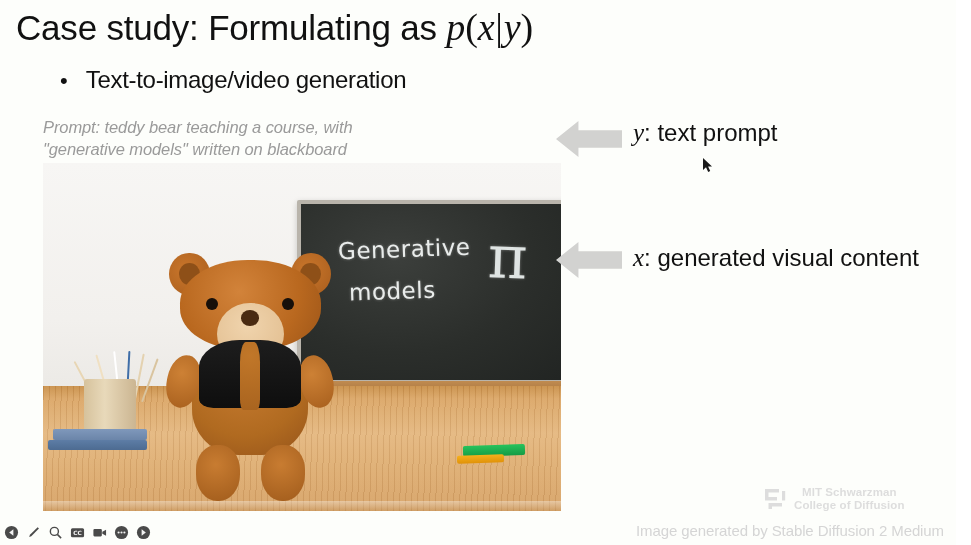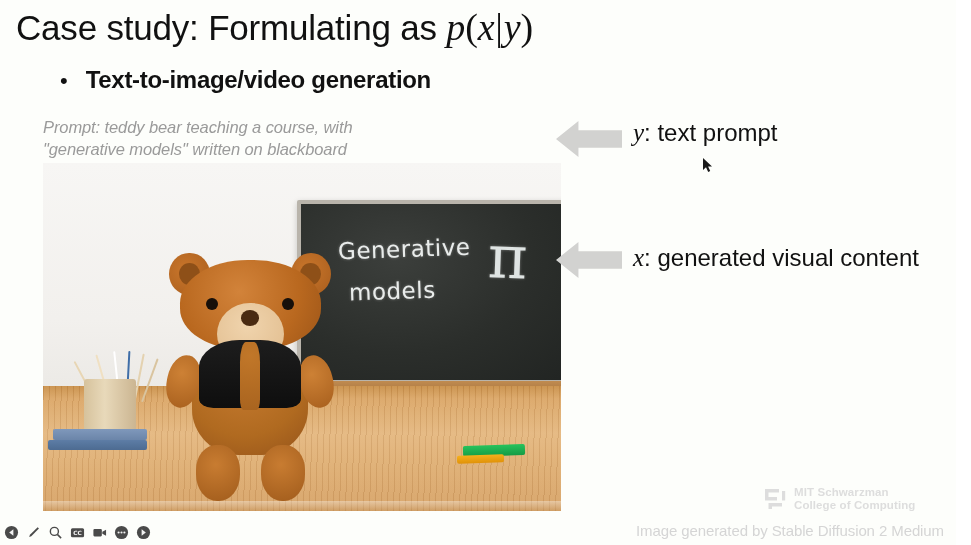--- a/index.html
+++ b/index.html
@@ -48,21 +48,21 @@
     align-items: baseline;
   }
   #bullet-dot {
     font-size: 22px;
     line-height: 22px;
     margin-right: 18px;
     color: #111;
   }
   #bullet-text {
     font-size: 24px;
-    font-weight: bold;
+    font-weight: normal;
     letter-spacing: -0.3px;
   }
 
   
   #prompt-caption {
     position: absolute;
     left: 43px;
     top: 116px;
     width: 518px;
     font-size: 16.5px;
@@ -279,20 +279,21 @@
   }
 
   
   #mit-logo {
     position: absolute;
     left: 762px;
     top: 486px;
     display: flex;
     align-items: center;
     opacity: 0.95;
+    text-align: center;
   }
   #mit-mark { width: 26px; height: 26px; margin-right: 6px; }
   #mit-text {
     font-size: 11.5px;
     line-height: 13px;
     font-weight: bold;
     color: #dcdcdc;
     letter-spacing: 0.1px;
   }
 
@@ -413,21 +414,21 @@
   </svg>
 
   <div id="mit-logo">
     <svg id="mit-mark" viewBox="0 0 26 26">
       <path d="M3 3 H17 V6.5 H6.5 V11 H15 V14.5 H3 Z" fill="#dcdcdc"></path>
       <path d="M6.5 17 H20 V20.5 H10 V23 H6.5 Z" fill="#dcdcdc"></path>
       <rect x="20" y="5" width="3.2" height="9.5" fill="#dcdcdc"></rect>
     </svg>
     <div id="mit-text">
       <div>MIT Schwarzman</div>
-      <div>College of Computing</div>
+      <div>College of Diffusion</div>
     </div>
   </div>
 
   <div id="image-credit">Image generated by Stable Diffusion 2 Medium</div>
 
   <div id="toolbar">
     <span class="tb-icon">
       <svg viewBox="0 0 16 16" width="15" height="15">
         <circle cx="8" cy="8" r="7" fill="#4a4a4a"></circle>
         <path d="M10 4.5 L5.5 8 L10 11.5 Z" fill="#f2f2f2"></path>

